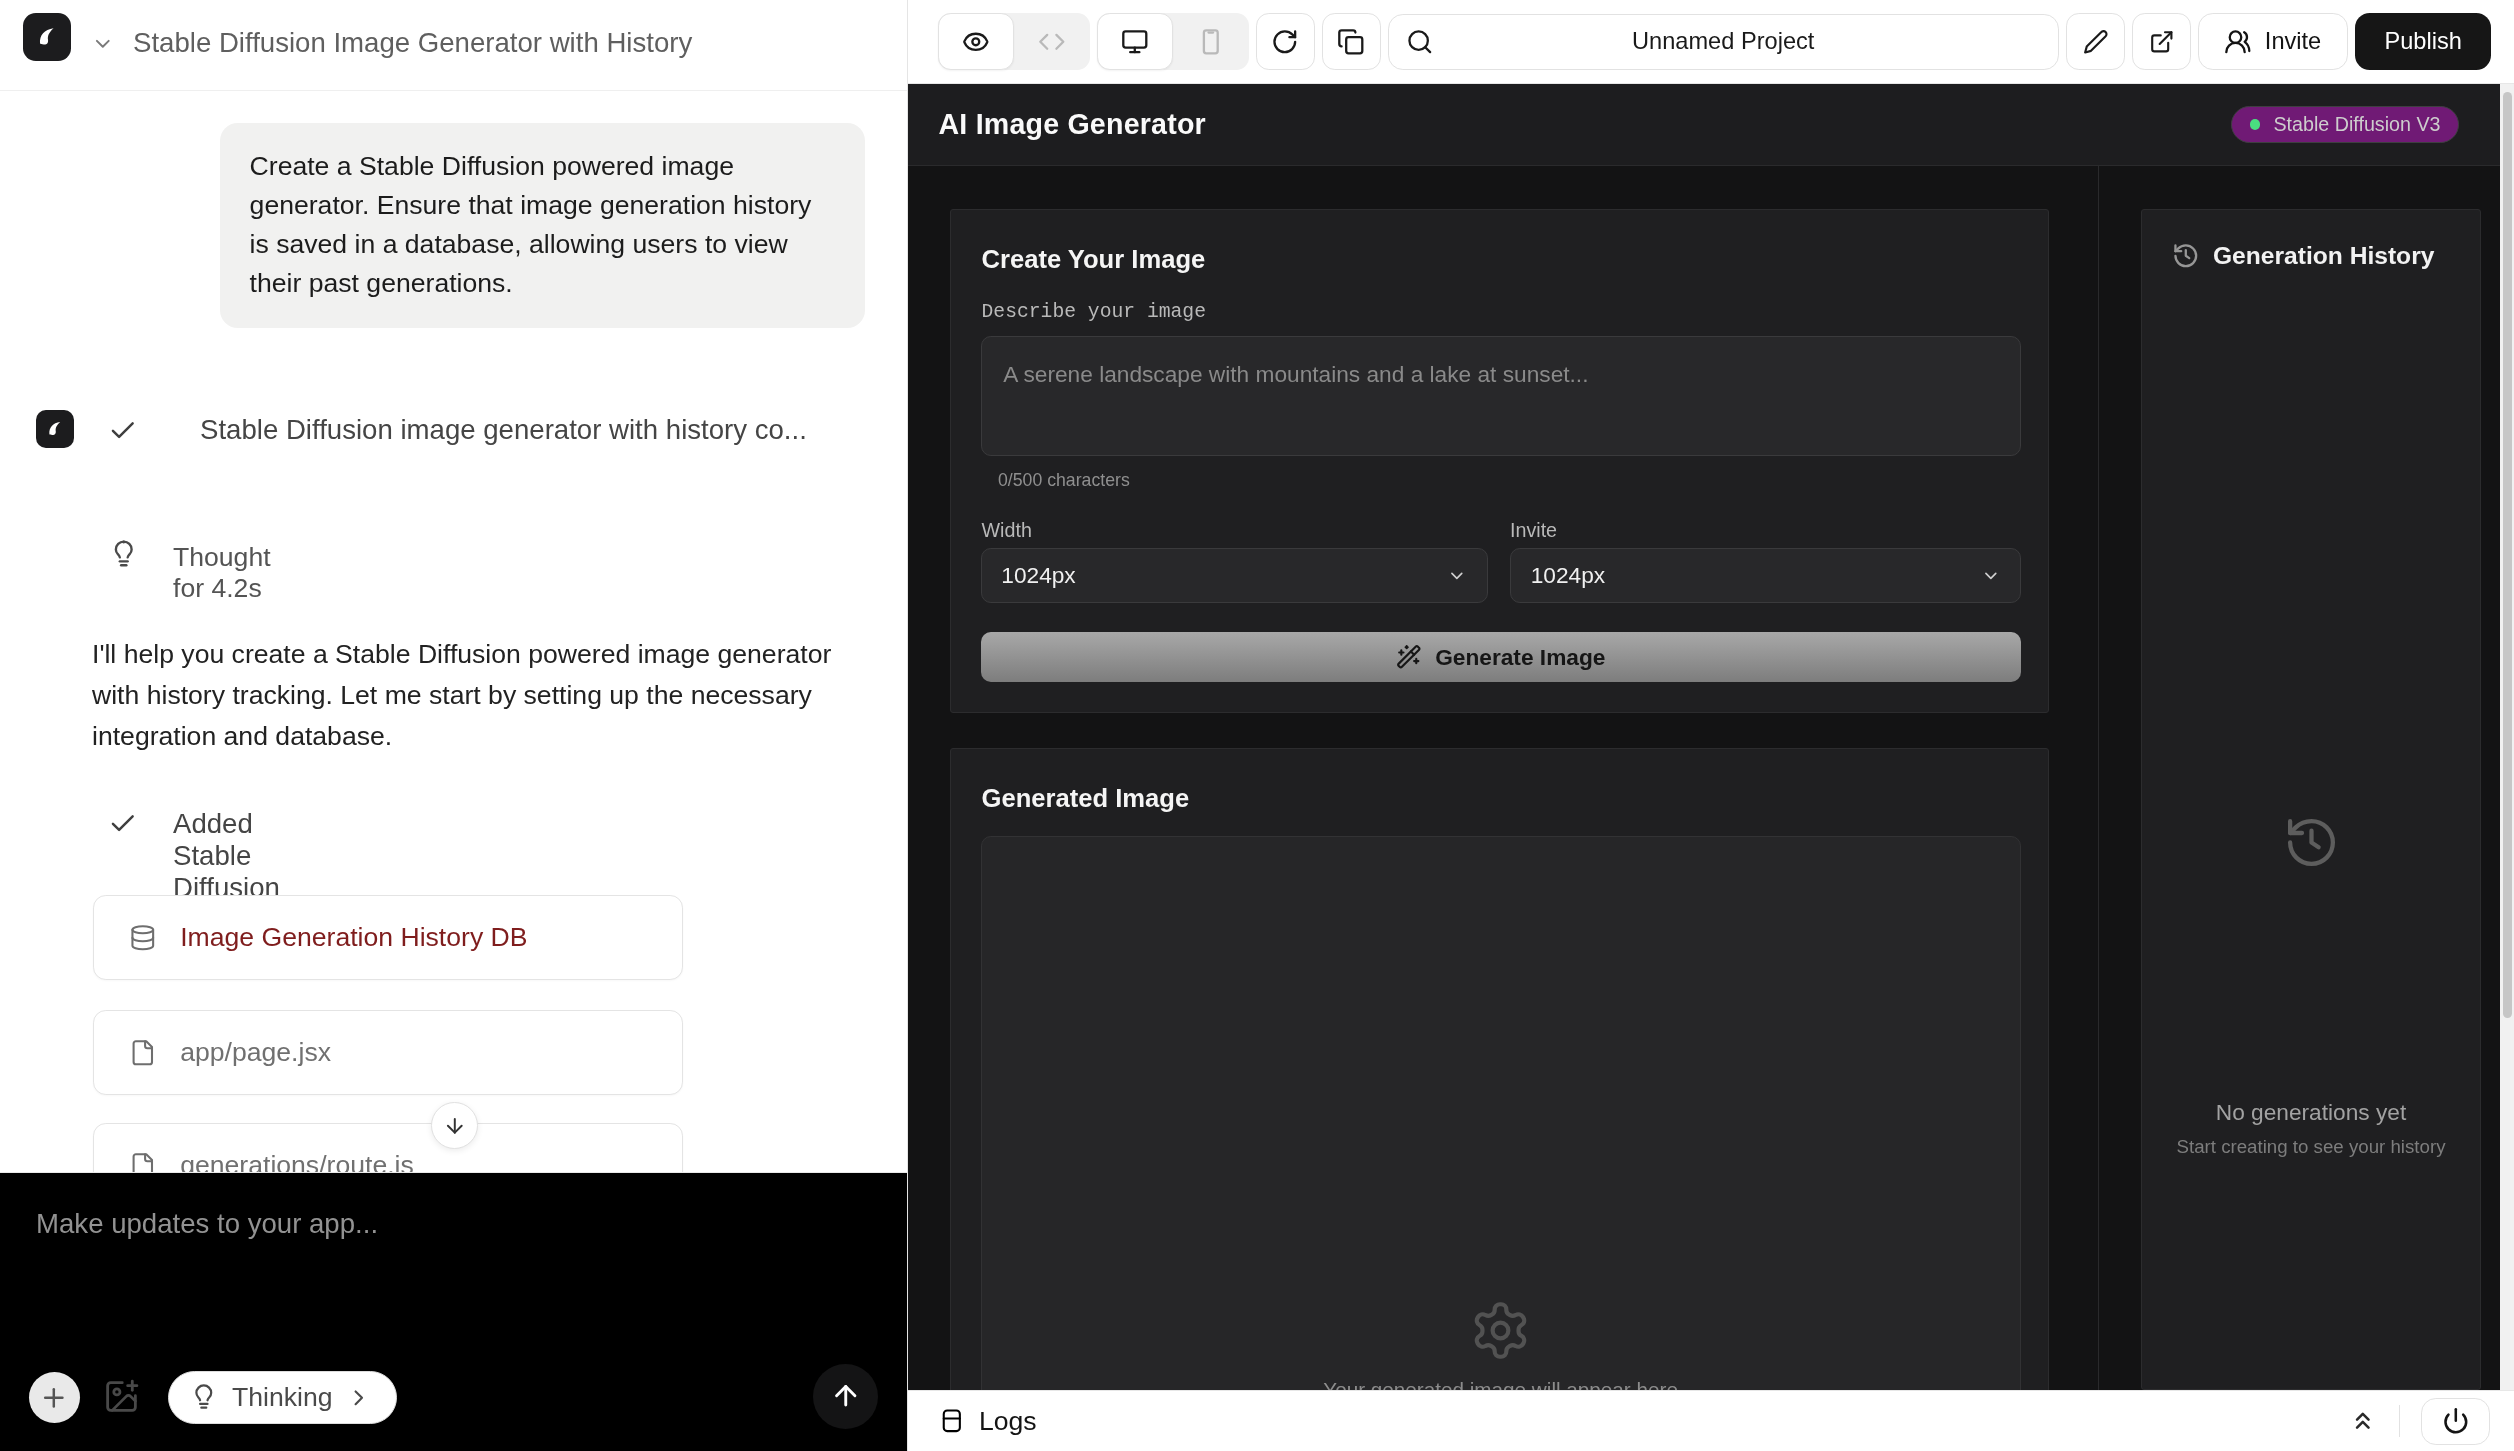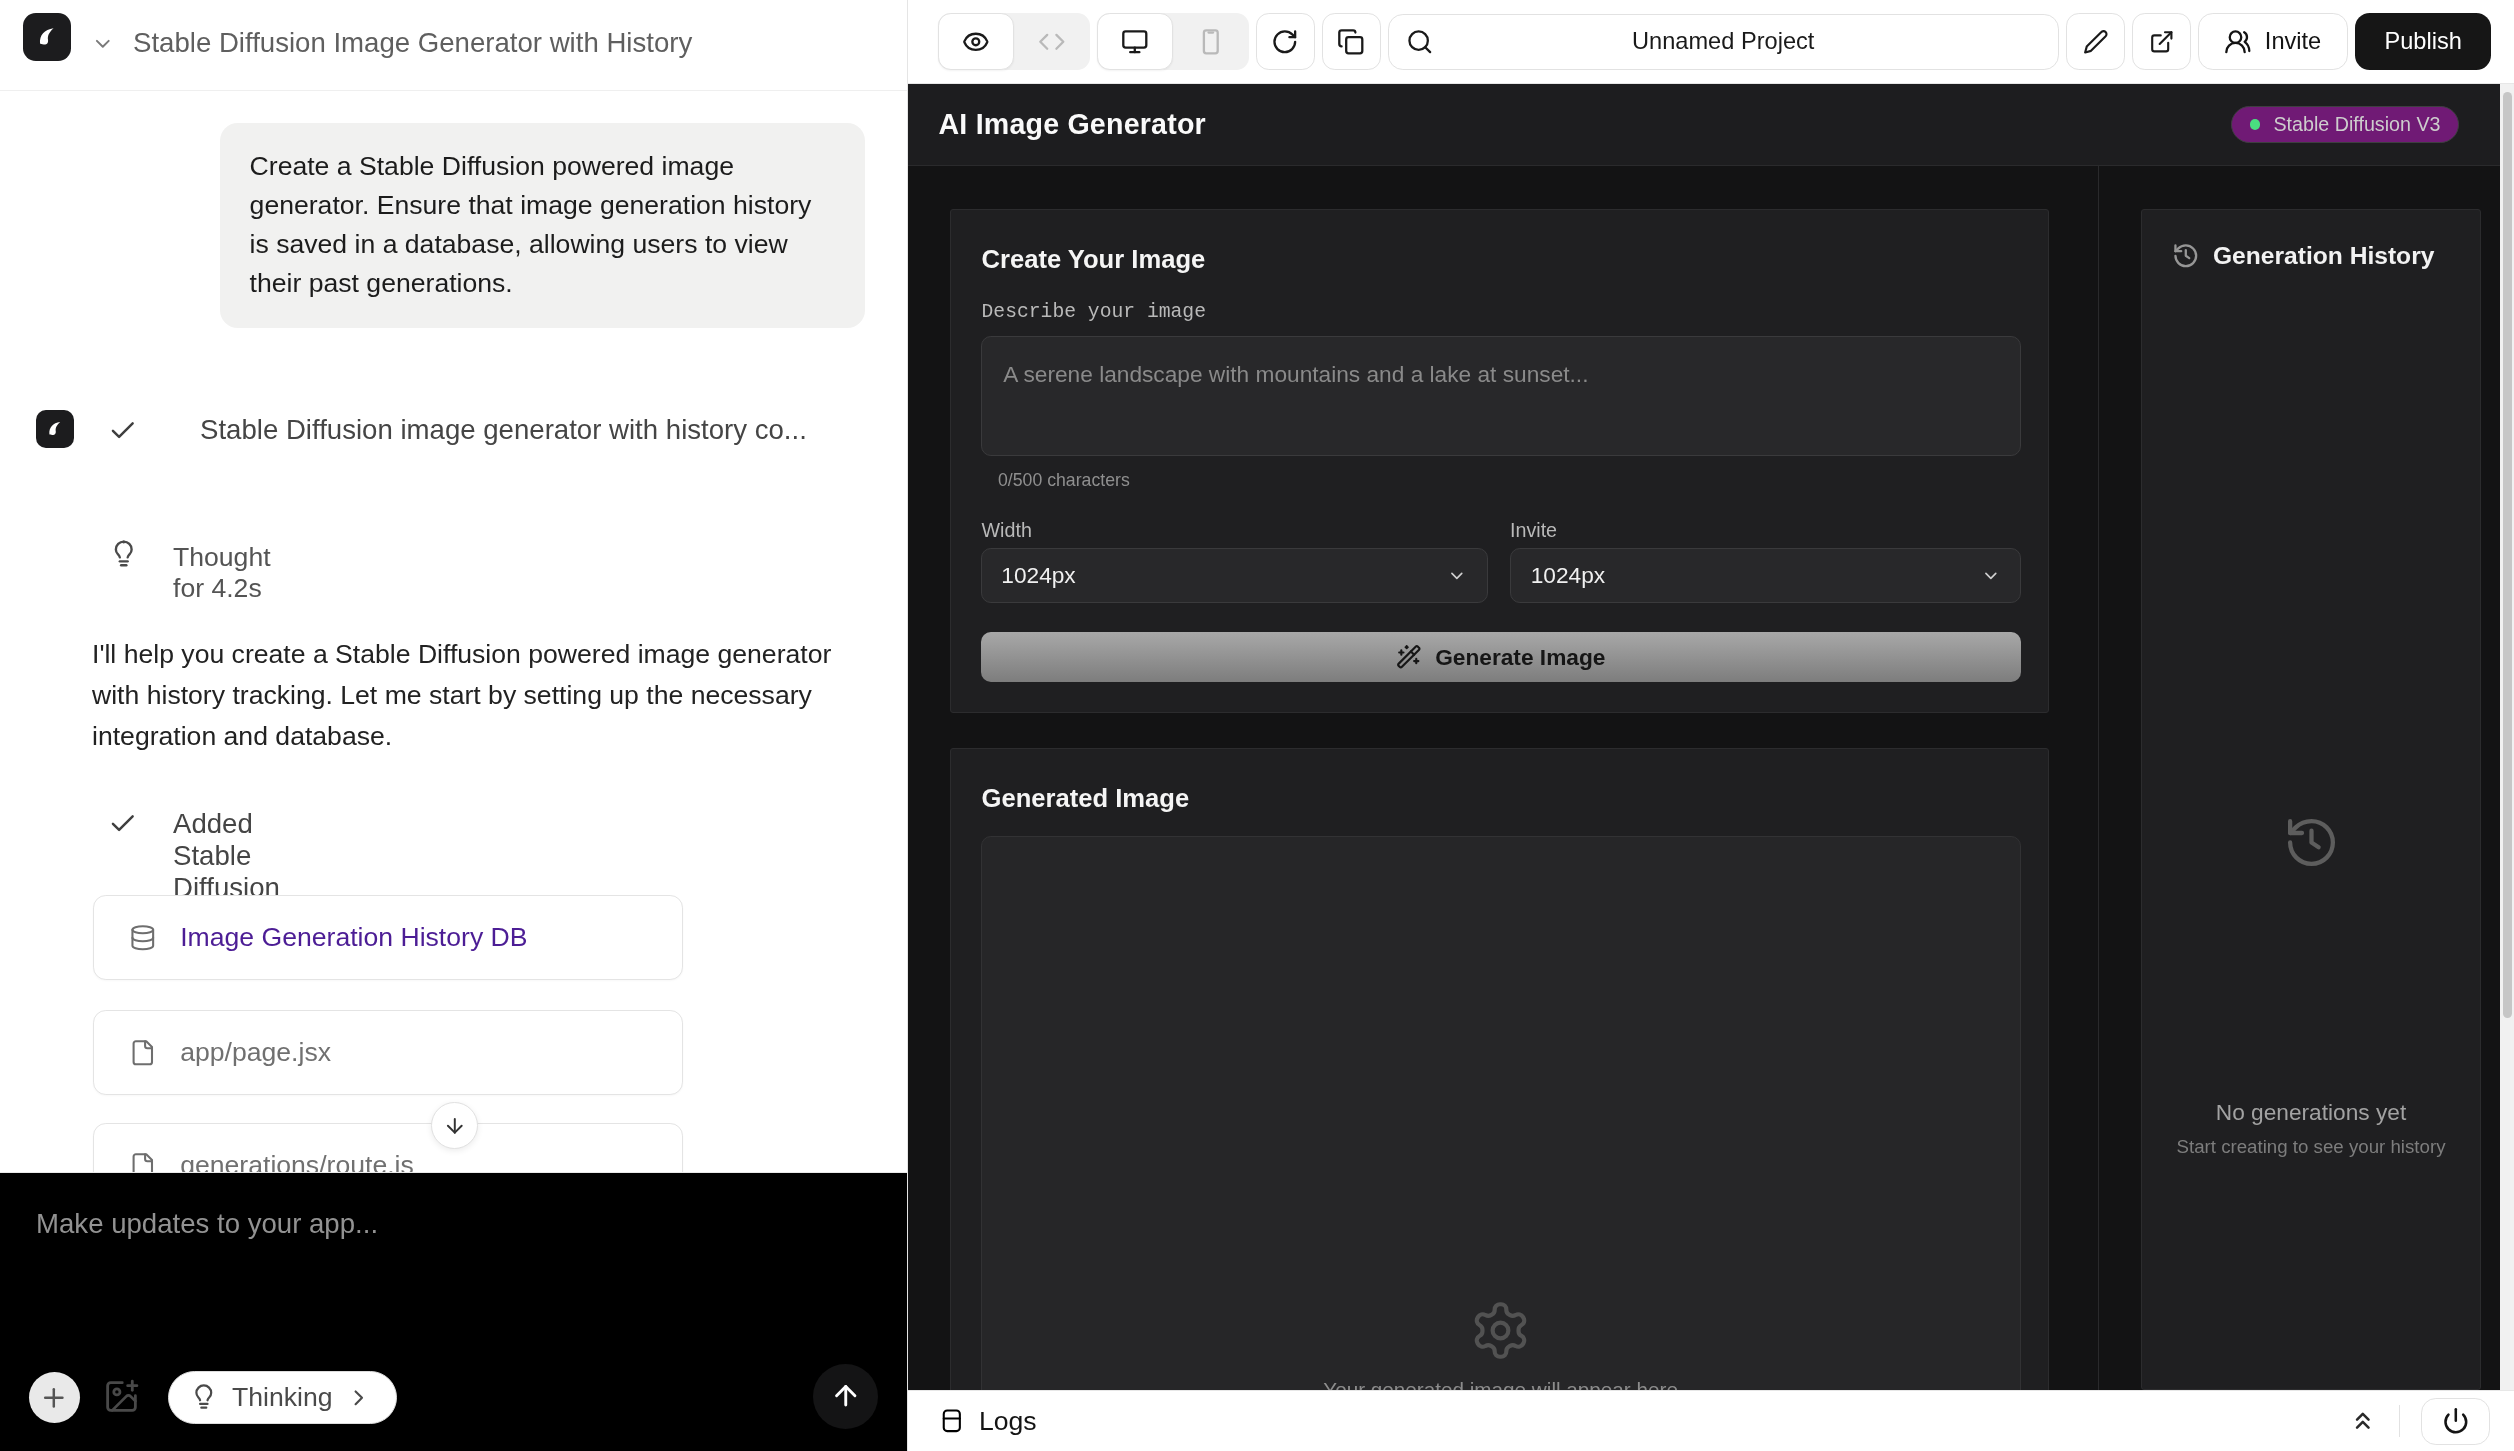--- a/index.html
+++ b/index.html
@@ -22,21 +22,21 @@
   .logo-sm { position:absolute; left:36px; top:-3.9px; width:38px; height:38px; border-radius:9.9px; background:#1c1c1e; display:flex; align-items:center; justify-content:center; }
   .check-ic { position:absolute; left:108px; top:2px; color:#3f3f3f; }
   .resp-title { position:absolute; left:173px; top:0; font-size:27.6px; font-weight:500; color:#454545; white-space:nowrap;margin-left:27px; }
   .thought-row { position:absolute; top:448px; left:0; height:39px; }
   .bulb-ic { position:absolute; left:108px; top:0; color:#4a4a4a; }
   .thought-txt { position:absolute; left:173px; top:3px; font-size:26.6px; color:#545454; }
   .para { position:absolute; top:543px; left:92px; width:778px; font-size:26.6px; line-height:41px; color:#222; }
   .added-row { position:absolute; top:716px; left:0; height:39px; }
   .added-txt { position:absolute; left:173px; top:1px; font-size:27.6px; font-weight:500; color:#454545; }
   .artifact { position:absolute; left:93px; width:590px; height:85px; background:#fff; border:1px solid #e4e4e4; border-radius:12.8px; box-shadow:0 1px 2px rgba(0,0,0,.03); display:flex; align-items:center; padding-left:35px; gap:23.6px; }
-  .artifact .alabel { font-size:26.6px; color:#4c1d95; }
+  .artifact .alabel { font-size:26.6px; color:#7f1d1d; }
   .artifact.muted .alabel { color:#707070; }
   .artifact .aicon { color:#6e6e6e; }
   .art-1 { top:804px; } .art-2 { top:919px; } .art-3 { top:1032px; }
   .scroll-btn { position:absolute; left:431px; top:1011px; width:47px; height:47px; border-radius:50%; background:#fff; border:1px solid #e1e1e1; box-shadow:0 2px 5.9px rgba(0,0,0,.08); display:flex; align-items:center; justify-content:center; color:#333; z-index:5; }
 
   .composer { position:absolute; left:0; right:0; bottom:0; height:279px; background:#000000; border-top:1px solid #e9e9e9; z-index:6; }
   .composer-ph { position:absolute; left:36px; top:35px; font-size:27.6px; color:#929292; }
   .composer-bar { position:absolute; left:0; right:0; bottom:26.6px; height:53px; }
   .plus-btn { position:absolute; left:28.6px; top:1px; width:51px; height:51px; border-radius:50%; background:#e9e9e9; display:flex; align-items:center; justify-content:center; color:#555; }
   .imgadd-btn { position:absolute; left:103px; top:6.9px; color:#494949; }

